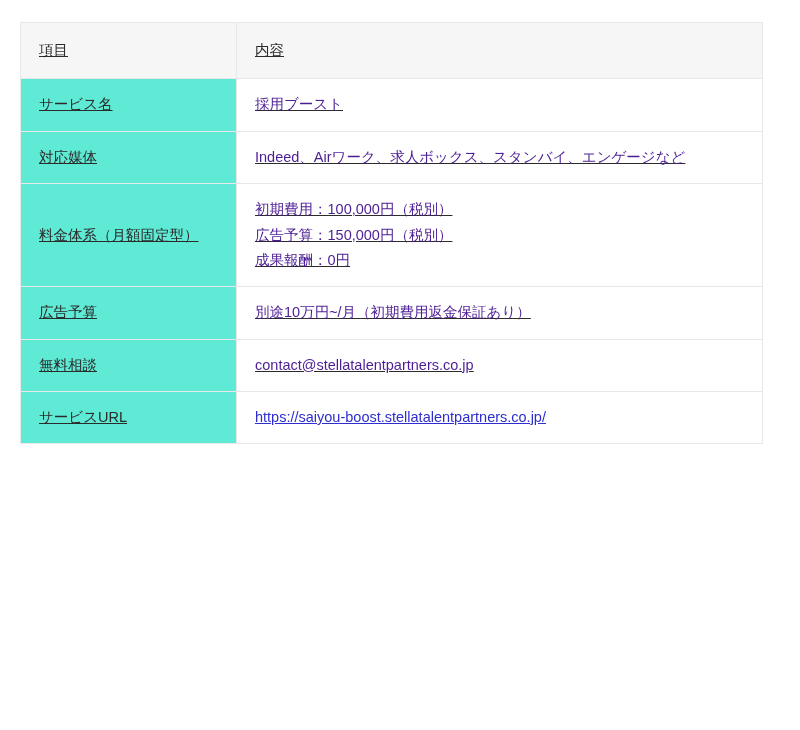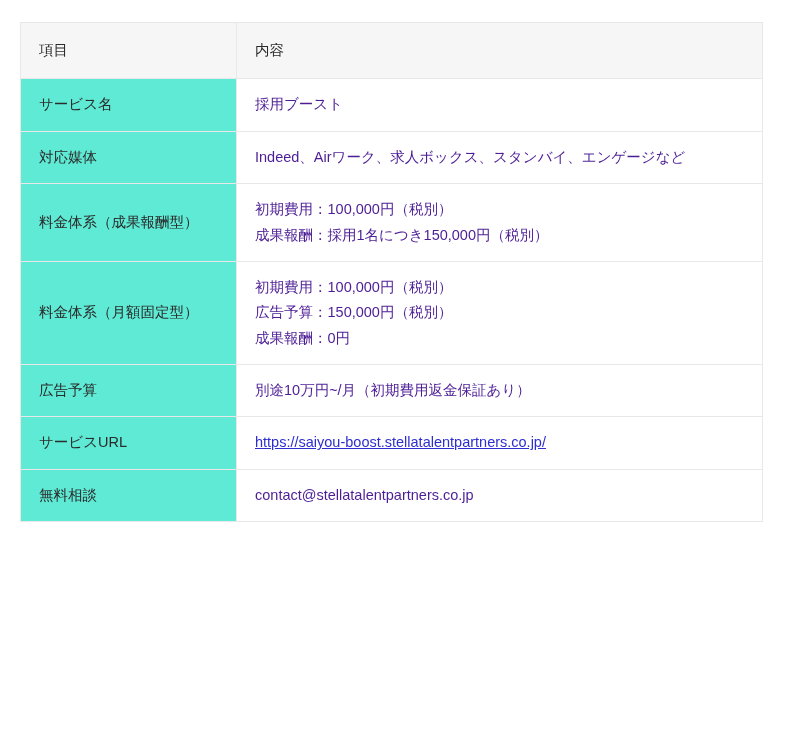--- a/index.html
+++ b/index.html
@@ -31,20 +31,21 @@
 
   table.spec th, table.spec td {
     border: 1px solid #e8e8e8;
     vertical-align: middle;
     text-align: left;
     font-weight: normal;
     font-size: 14.5px;
     line-height: 1.75;
     color: #2b2b2b;
     padding: 13px 18px;
+    text-decoration: underline;
   }
   table.spec thead th {
     background: #f6f6f6;
     color: #2b2b2b;
     padding-top: 15px;
     padding-bottom: 15px;
   }
   table.spec tbody th {
     background: #5eead4;
   }
@@ -81,47 +82,40 @@
           <span class="plain-text">採用ブースト</span>
         </td>
       </tr>
       <tr>
         <th>対応媒体</th>
         <td class="cell-lines">
           <span class="plain-text">Indeed、Airワーク、求人ボックス、スタンバイ、エンゲージなど</span>
         </td>
       </tr>
       <tr>
-        <th>料金体系（成果報酬型）</th>
-        <td class="cell-lines">
-          <span class="plain-text">初期費用：100,000円（税別）</span>
-          <span class="plain-text">成果報酬：採用1名につき150,000円（税別）</span>
-        </td>
-      </tr>
-      <tr>
         <th>料金体系（月額固定型）</th>
         <td class="cell-lines">
           <span class="plain-text">初期費用：100,000円（税別）</span>
           <span class="plain-text">広告予算：150,000円（税別）</span>
           <span class="plain-text">成果報酬：0円</span>
         </td>
       </tr>
       <tr>
         <th>広告予算</th>
         <td class="cell-lines">
           <span class="plain-text">別途10万円~/月（初期費用返金保証あり）</span>
         </td>
       </tr>
       <tr>
+        <th>無料相談</th>
+        <td class="cell-lines">
+          <span class="plain-text">contact@stellatalentpartners.co.jp</span>
+        </td>
+      </tr>
+      <tr>
         <th>サービスURL</th>
         <td class="cell-lines">
           <a class="link" href="#">https://saiyou-boost.stellatalentpartners.co.jp/</a>
-        </td>
-      </tr>
-      <tr>
-        <th>無料相談</th>
-        <td class="cell-lines">
-          <span class="plain-text">contact@stellatalentpartners.co.jp</span>
         </td>
       </tr>
     </tbody>
   </table>
 </div>
 
 </body></html>

